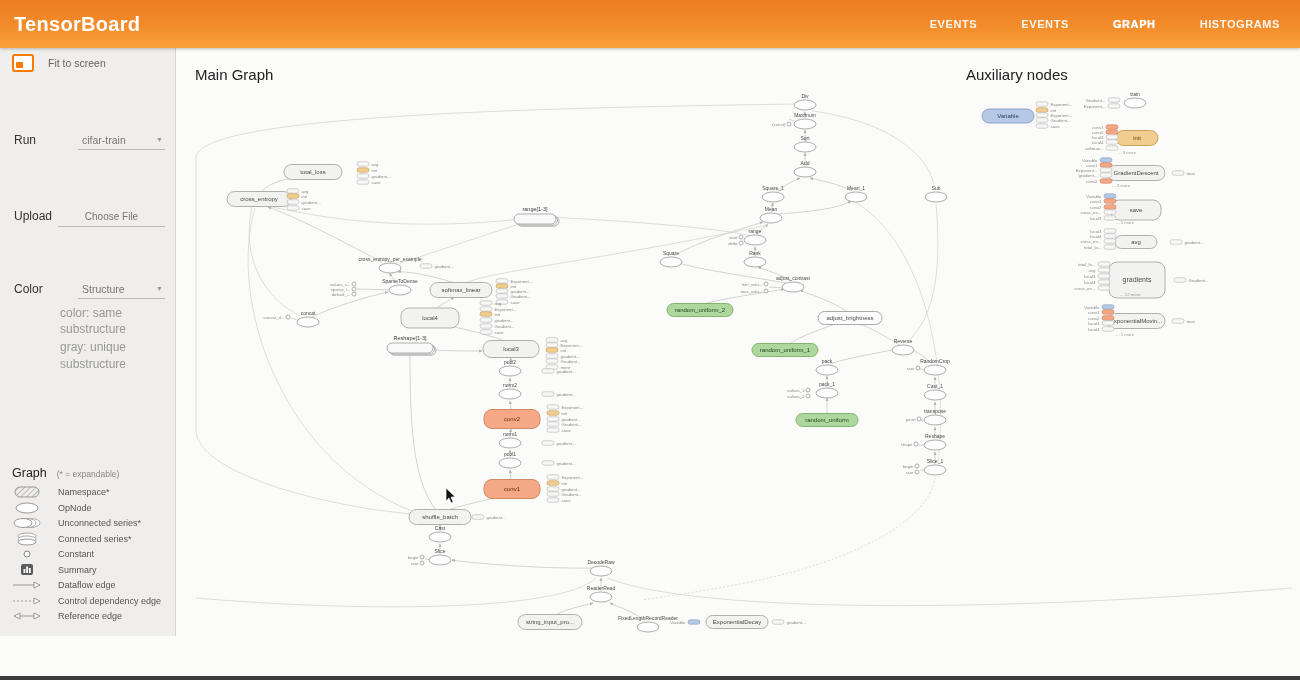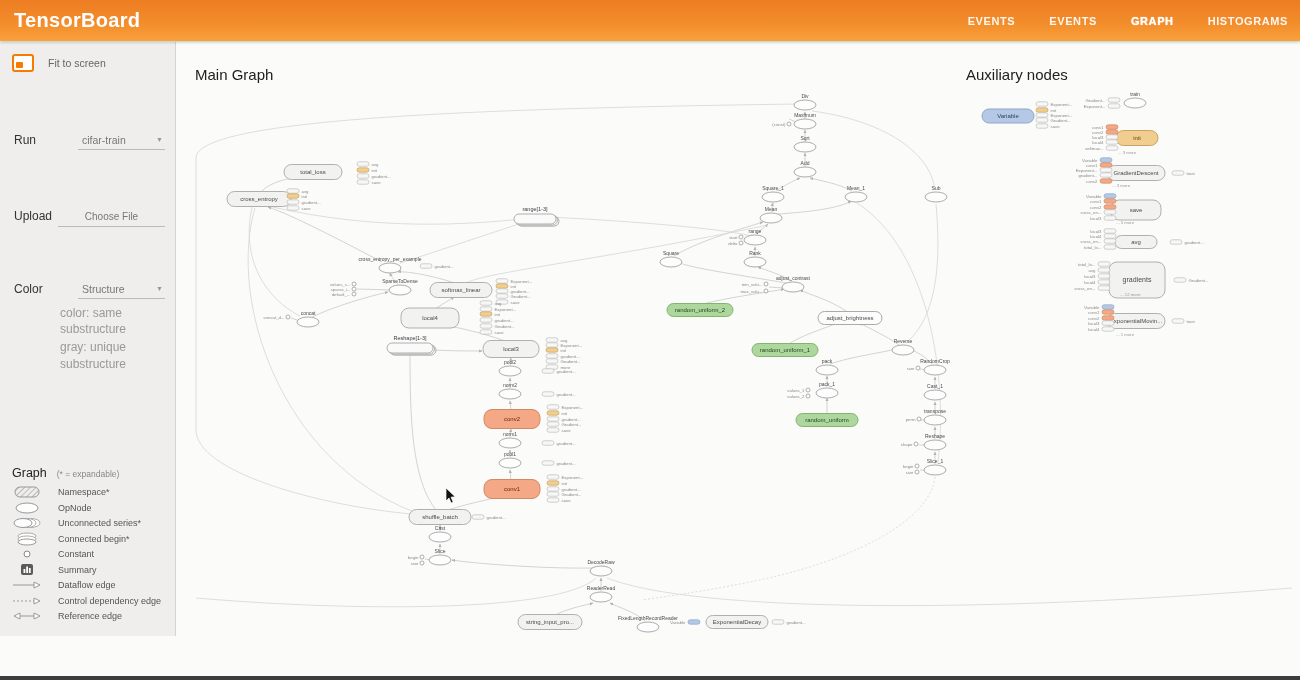--- a/index.html
+++ b/index.html
@@ -1,23 +1,23 @@
 <!DOCTYPE html>
 <html><head>
 <meta charset="utf-8">
 <style>
   * { margin:0; padding:0; box-sizing:border-box; }
   html,body { width:1300px; height:680px; overflow:hidden; font-family:"Liberation Sans", sans-serif; background:#fbfbfa; }
 
   
-  .header { position:absolute; left:0; top:0; width:1300px; height:41px;
+  .header { position:absolute; left:0; top:0; width:1300px; height:48px;
     background:linear-gradient(180deg,#ed7d21 0%,#f28c2b 55%,#f9a13b 100%);
     display:flex; align-items:center; z-index:20; box-shadow:0 1px 3px rgba(0,0,0,.25); }
   .header .title { color:#fff; font-size:20px; font-weight:bold; padding-left:14px; letter-spacing:.3px; }
-  .nav { margin-left:auto; display:flex; gap:34px; padding-right:12px; }
+  .nav { margin-left:auto; display:flex; gap:44px; padding-right:20px; }
   .nav .item { color:rgba(255,255,255,.92); font-size:11px; font-weight:bold; letter-spacing:.6px; cursor:pointer; }
   .nav .item.active { color:#fff; text-shadow:0 0 1px #fff; }
 
   
   .sidebar { position:absolute; left:0; top:42px; width:176px; height:594px;
     background:#efeeec; border-right:1px solid #d5d4d2; z-index:15; font-size:11px; color:#555; }
   .fit-row { display:flex; align-items:center; gap:14px; padding:12px 10px 10px 12px; }
   .fit-icon { width:22px; height:18px; border:2px solid #f57c00; border-radius:3px; position:relative; background:#fff; }
   .fit-icon::after { content:""; position:absolute; left:2px; bottom:2px; width:7px; height:6px; background:#f57c00; border-radius:1px; }
   .fit-label { color:#666; font-size:10.5px; }
@@ -120,21 +120,21 @@
       <span class="legend-label">Unconnected series*</span>
     </div>
     <div class="legend-row">
       <span class="legend-ic">
         <svg width="26" height="14">
             <ellipse cx="13" cy="4" rx="9" ry="3" fill="#fff" stroke="#aaa"></ellipse>
             <ellipse cx="13" cy="7" rx="9" ry="3" fill="#fff" stroke="#aaa"></ellipse>
             <ellipse cx="13" cy="10" rx="9" ry="3" fill="#fdfdfd" stroke="#999"></ellipse>
           </svg>
         </span>
-      <span class="legend-label">Connected begin*</span>
+      <span class="legend-label">Connected series*</span>
     </div>
     <div class="legend-row">
       <span class="legend-ic">
         <svg width="26" height="10">
             <circle cx="13" cy="5" r="3" fill="#fff" stroke="#888"></circle>
           </svg>
         </span>
       <span class="legend-label">Constant</span>
     </div>
     <div class="legend-row">

